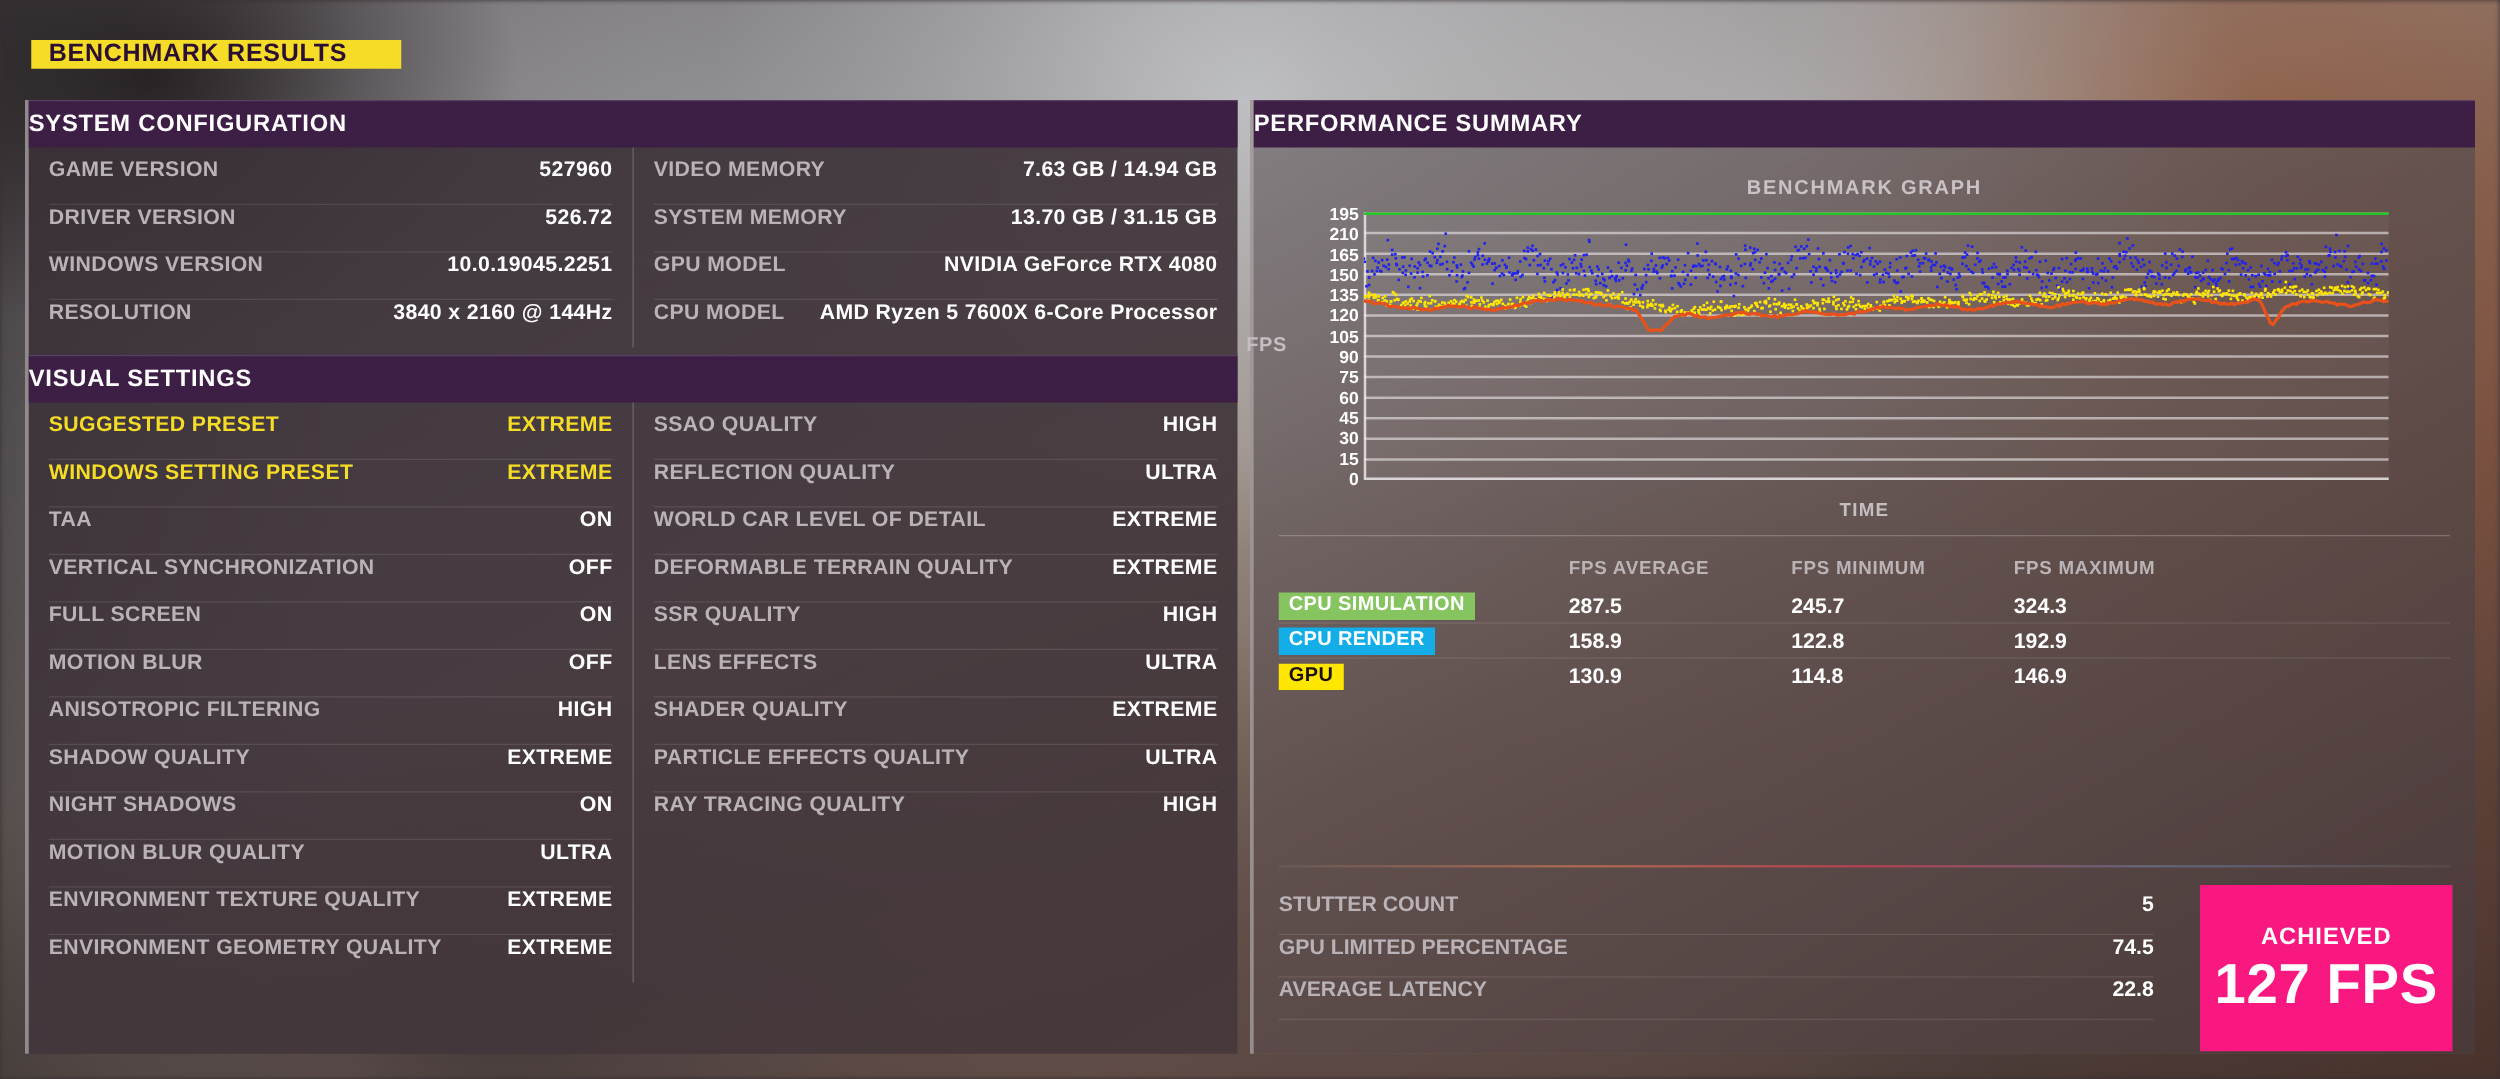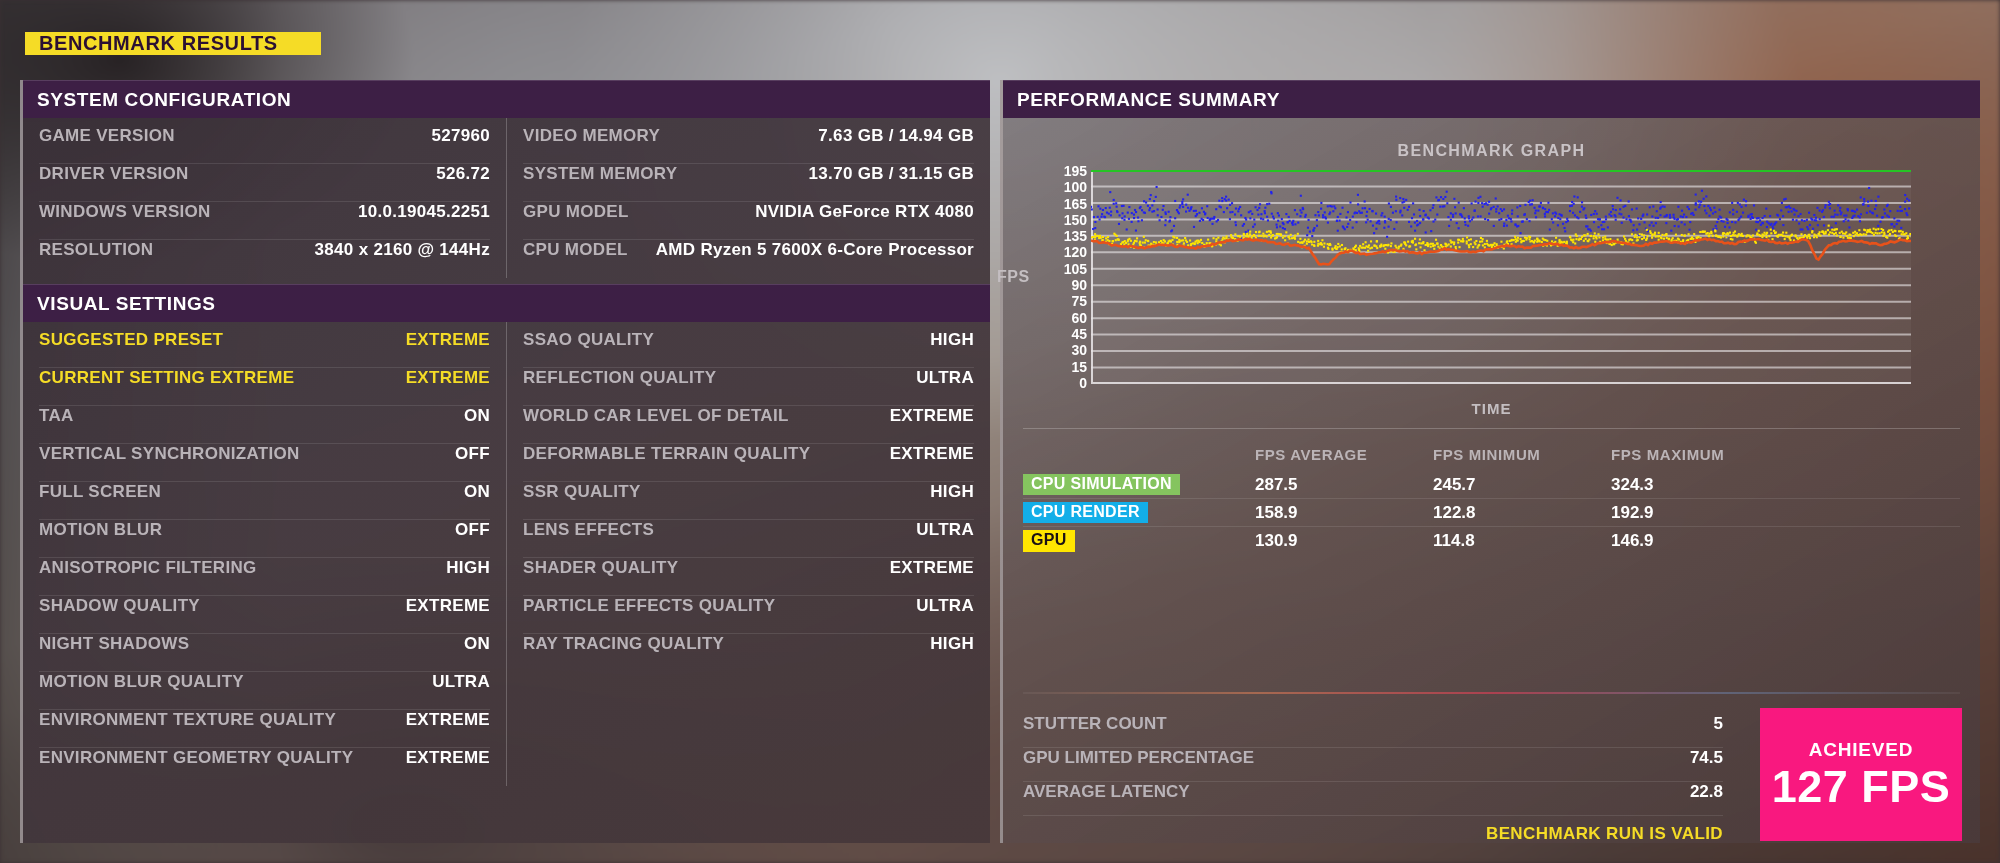--- a/index.html
+++ b/index.html
@@ -59,21 +59,20 @@
     margin-left: 18px;
     width: 484px;
   }
 
   
   .panel-head {
     background: #3d1f45;
     color: #ffffff;
     font-size: 19px; font-weight: bold; letter-spacing: .6px;
     height: 38px; display: flex; align-items: center;
-    padding-left: 14px;
     border-top: 1px solid rgba(255,255,255,.14);
   }
 
   #left-panel {
     position: absolute; left: 20px; top: 80px;
     width: 970px; height: 763px; z-index: 4;
     background: linear-gradient(150deg, rgba(58,48,56,.93) 0%, rgba(64,53,60,.93) 40%, rgba(70,56,58,.93) 100%);
     border-left: 3px solid rgba(210,205,208,.55);
   }
   #right-panel {
@@ -256,21 +255,21 @@
 
   <div class="panel-head" style="margin-top:6px;">VISUAL SETTINGS</div>
 
   <div class="cols">
     <div class="col left-col" id="vis-left">
         <div class="row accent">
           <span class="k">SUGGESTED PRESET</span>
           <span class="v">EXTREME</span>
         </div>
         <div class="row accent">
-          <span class="k">CURRENT SETTING EXTREME</span>
+          <span class="k">WINDOWS SETTING PRESET</span>
           <span class="v">EXTREME</span>
         </div>
         <div class="row">
           <span class="k">TAA</span>
           <span class="v">ON</span>
         </div>
         <div class="row">
           <span class="k">VERTICAL SYNCHRONIZATION</span>
           <span class="v">OFF</span>
         </div>
@@ -351,21 +350,21 @@
 <div id="right-panel">
 
   <div class="panel-head">PERFORMANCE SUMMARY</div>
 
   <div id="graph-wrap">
     <div id="graph-title">BENCHMARK GRAPH</div>
 
     <div id="fps-label">FPS</div>
     <div id="y-axis">
         <div>195</div>
-        <div>100</div>
+        <div>210</div>
         <div>165</div>
         <div>150</div>
         <div>135</div>
         <div>120</div>
         <div>105</div>
         <div>90</div>
         <div>75</div>
         <div>60</div>
         <div>45</div>
         <div>30</div>
@@ -2126,20 +2125,19 @@
         </div>
         <div class="s-row">
           <span class="k">GPU LIMITED PERCENTAGE</span>
           <span class="v">74.5</span>
         </div>
         <div class="s-row">
           <span class="k">AVERAGE LATENCY</span>
           <span class="v">22.8</span>
         </div>
       </div>
-    <div id="valid-line">BENCHMARK RUN IS VALID</div>
 
     <div id="achieved">
       <div class="small">ACHIEVED</div>
       <div class="big">127 FPS</div>
     </div>
   </div>
 </div>
 
 </body></html>

